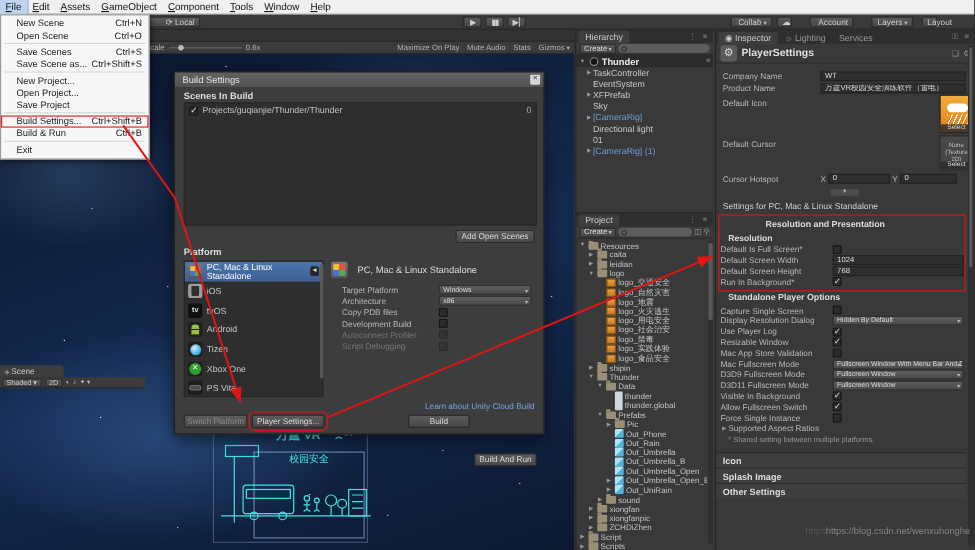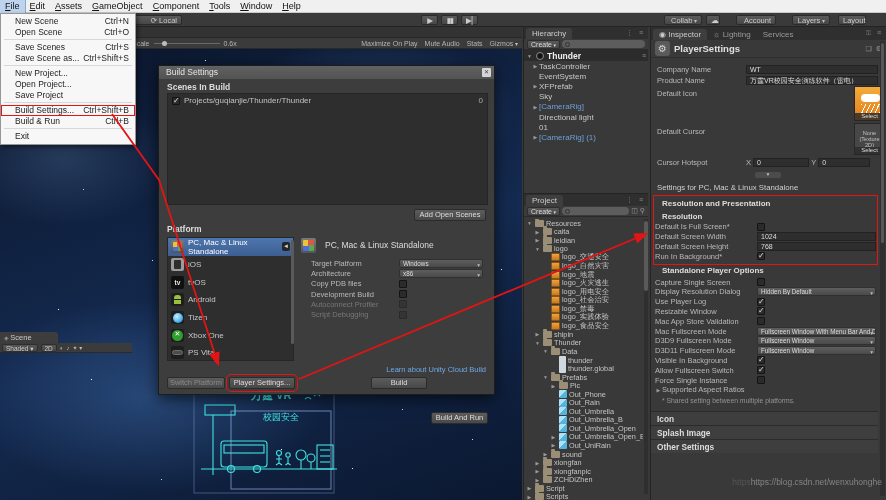--- a/index.html
+++ b/index.html
@@ -154,21 +154,21 @@
   .icon-thumb .cloudshape{position:absolute;left:6px;top:7px;width:19px;height:8px;background:#fff;border-radius:5px;}
   .icon-thumb .rain{position:absolute;left:6px;top:17px;width:20px;height:9px;
     background:repeating-linear-gradient(115deg,#fff 0 1px,transparent 1px 4px);}
   .cursor-thumb{top:96px;height:32px;background:#474747;color:#c2c2c2;font-size:5.6px;text-align:center;padding-top:6px;line-height:6px;}
   .divider-btn{position:absolute;left:104px;top:145px;width:26px;height:6px;background:#4c4c4c;border-radius:2px;
     color:#bbb;font-size:5px;line-height:5px;text-align:center;}
   .divider-btn::before{content:"▼";}
   .settings-for{position:absolute;left:6px;top:156px;font-size:7.8px;color:#cfcfcf;}
   .insp-props{position:absolute;left:4px;top:170px;right:10px;}
   .insp-props .iprow{height:9.8px;gap:10px;}
-  .t-header{height:13px;display:flex;align-items:center;font-weight:bold;color:#ddd;font-size:8px;}
+  .t-header{height:13px;display:flex;align-items:center;font-weight:bold;color:#ddd;font-size:8px;margin-left:34px;}
   .t-subheader{height:12px;display:flex;align-items:center;font-weight:bold;color:#ddd;font-size:7.8px;}
   .t-subheader2{height:16px;display:flex;align-items:flex-end;padding-bottom:2px;font-weight:bold;color:#ddd;font-size:8px;}
   .t-foldout{height:9.8px;display:flex;align-items:center;color:#b8b8b8;font-size:7.5px;}
   .t-note{height:12px;display:flex;align-items:center;color:#949494;font-size:6.8px;}
   .insp-props .fld{width:120px;}
   .red-box{position:absolute;left:2px;top:168px;width:225px;height:70px;border:1.6px solid #e21414;pointer-events:none;z-index:5;}
   .insp-sections{position:absolute;left:0;right:8px;top:384px;}
   .insp-sect{height:14px;line-height:14px;border-top:1px solid #2b2b2b;font-weight:bold;font-size:8.3px;color:#ddd;padding-left:6px;background:#3e3e3e;}
   .i-scroll{position:absolute;right:1px;top:14px;width:5px;height:455px;background:#2f2f2f;}
   .i-scroll::before{content:"";position:absolute;left:1px;right:1px;top:2px;height:200px;background:#575757;border-radius:2px;}
@@ -216,21 +216,21 @@
 
   <div class="toolbar">
     <span class="tb-btn" style="left:134px;width:48px;">⟳ <span>Local</span></span>
     <span class="tb-btn btn-play" style="left:421px;width:17px;"></span>
     <span class="tb-btn btn-pause" style="left:441px;width:17px;"></span>
     <span class="tb-btn btn-step" style="left:461px;width:17px;"></span>
     <span class="tb-btn has-arrow" style="left:664px;width:38px;"><span>Collab</span></span>
     <span class="tb-btn cloud-btn" style="left:706px;width:14px;"></span>
     <span class="tb-btn has-arrow" style="left:736px;width:40px;"><span>Account</span></span>
     <span class="tb-btn has-arrow" style="left:792px;width:38px;"><span>Layers</span></span>
-    <span class="tb-btn has-arrow" style="left:838px;width:28px;"><span>Layout</span></span>
+    <span class="tb-btn has-arrow" style="left:838px;width:14px;"><span>Layout</span></span>
   </div>
 
   <div class="game">
     <div class="star"></div>
     <div class="game-tabbar"></div>
     <div class="game-toolbar">
       <span>Scale</span>
       <span class="gt-slider"></span>
       <span>0.6x</span>
       <span class="gv-btns" id="gv-btns">

